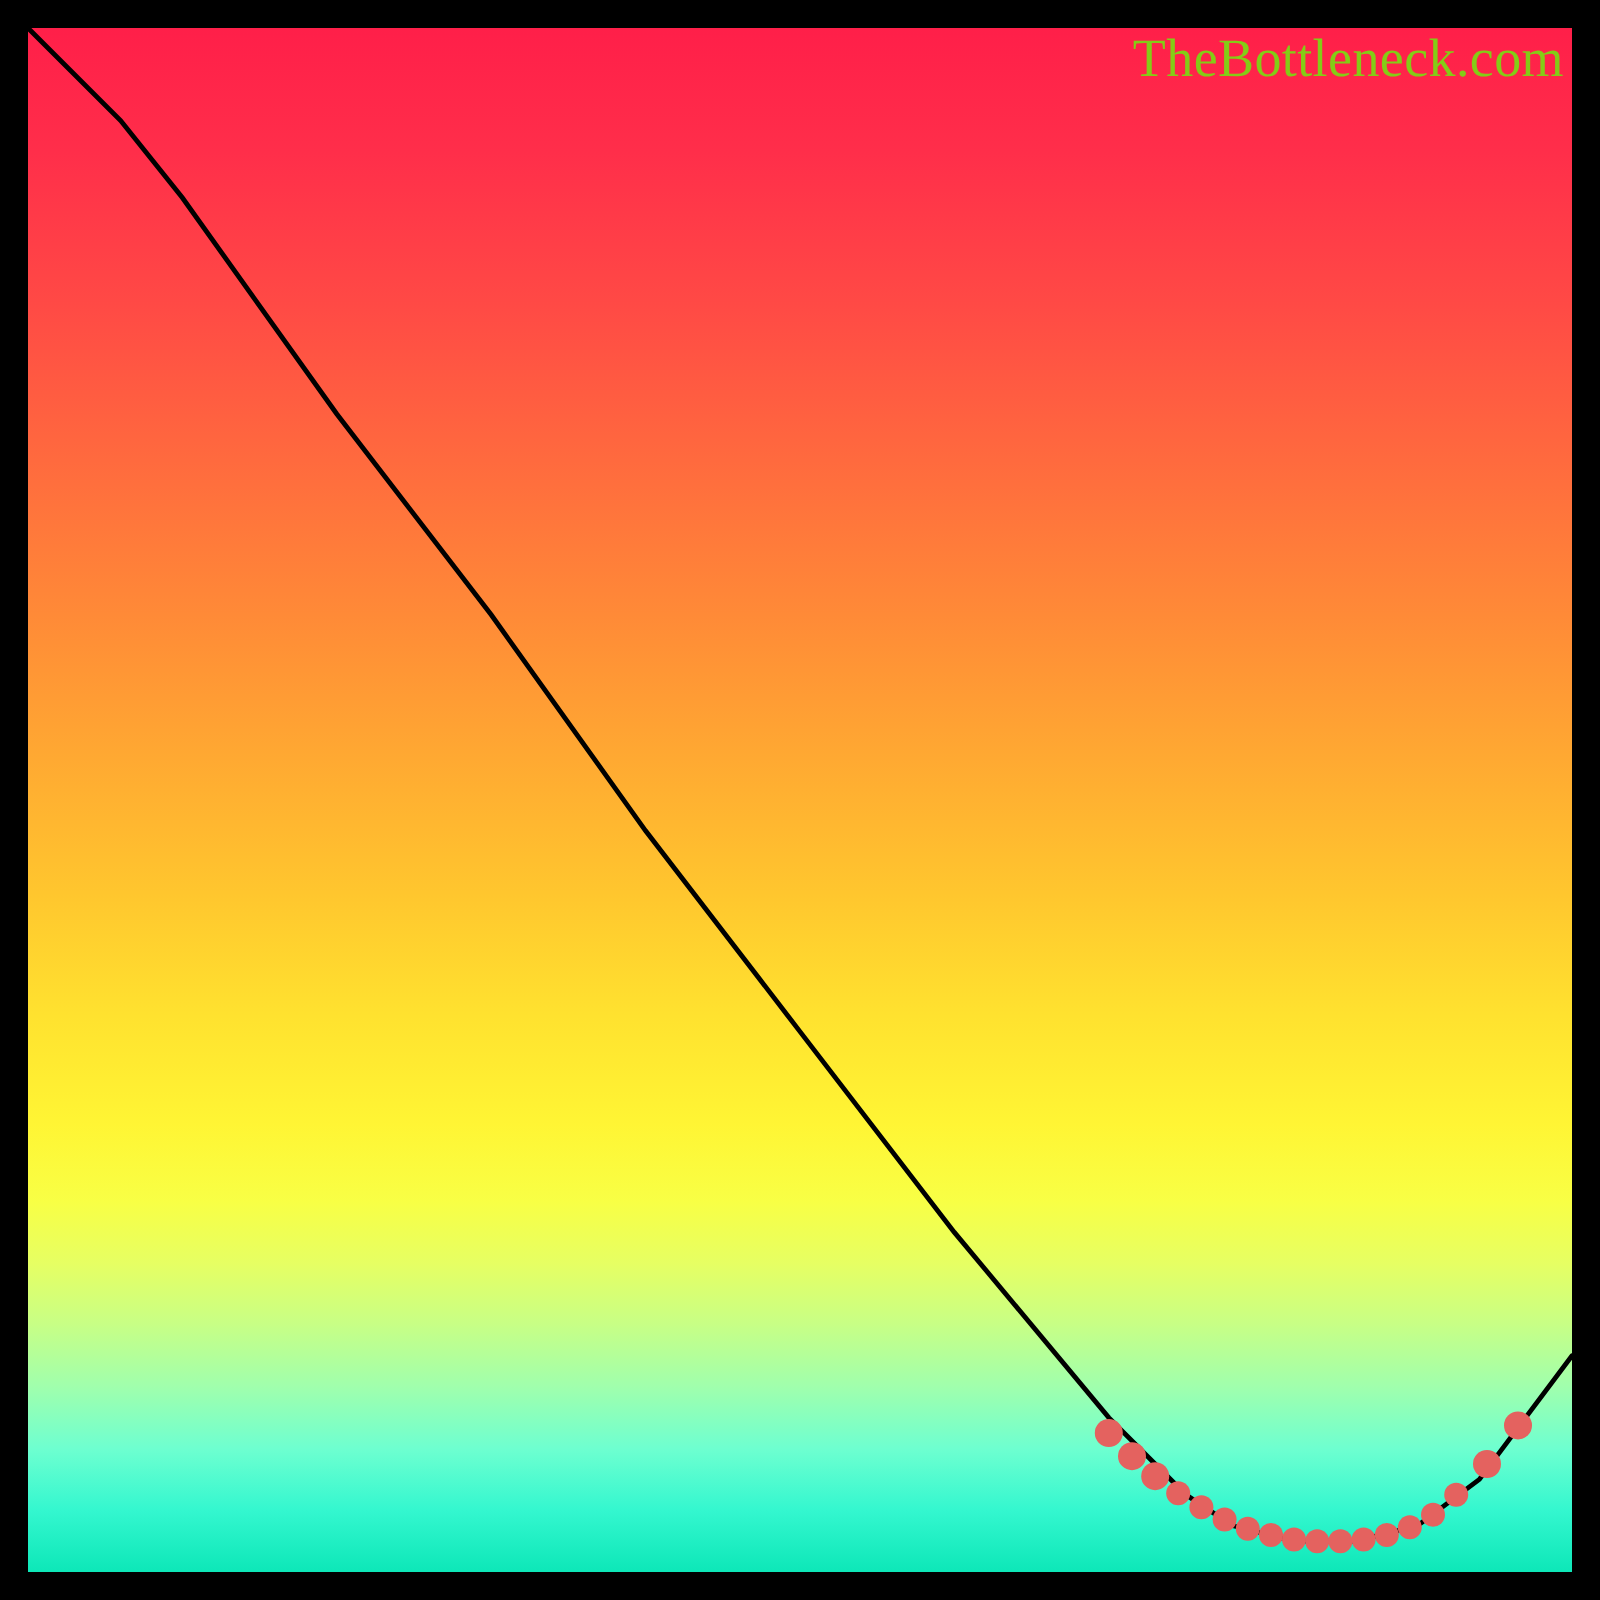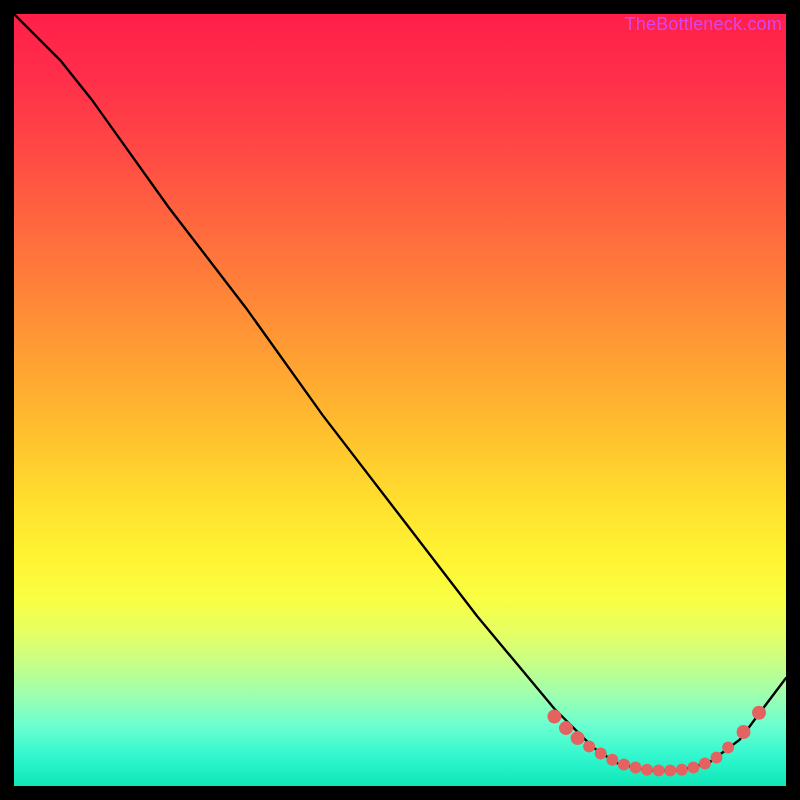--- a/index.html
+++ b/index.html
@@ -42,25 +42,26 @@
       #a0ffad 88%,
       #6effd0 92%,
       #34f7cf 96%,
       #0de7b8 100%
     );
   }
   .watermark {
     position: absolute;
     top: 0px;
     right: 4px;
-    color: #d946ef;
-    font-size: 18px;
+    color: #84cc16;
+    font-size: 27px;
     letter-spacing: 0.2px;
     font-weight: 500;
     user-select: none;
+    font-family: Liberation Serif, serif;
   }
   svg.curve {
     position: absolute;
     left: 0;
     top: 0;
     width: 772px;
     height: 772px;
   }
   .dot {
     fill: #e4625f;

